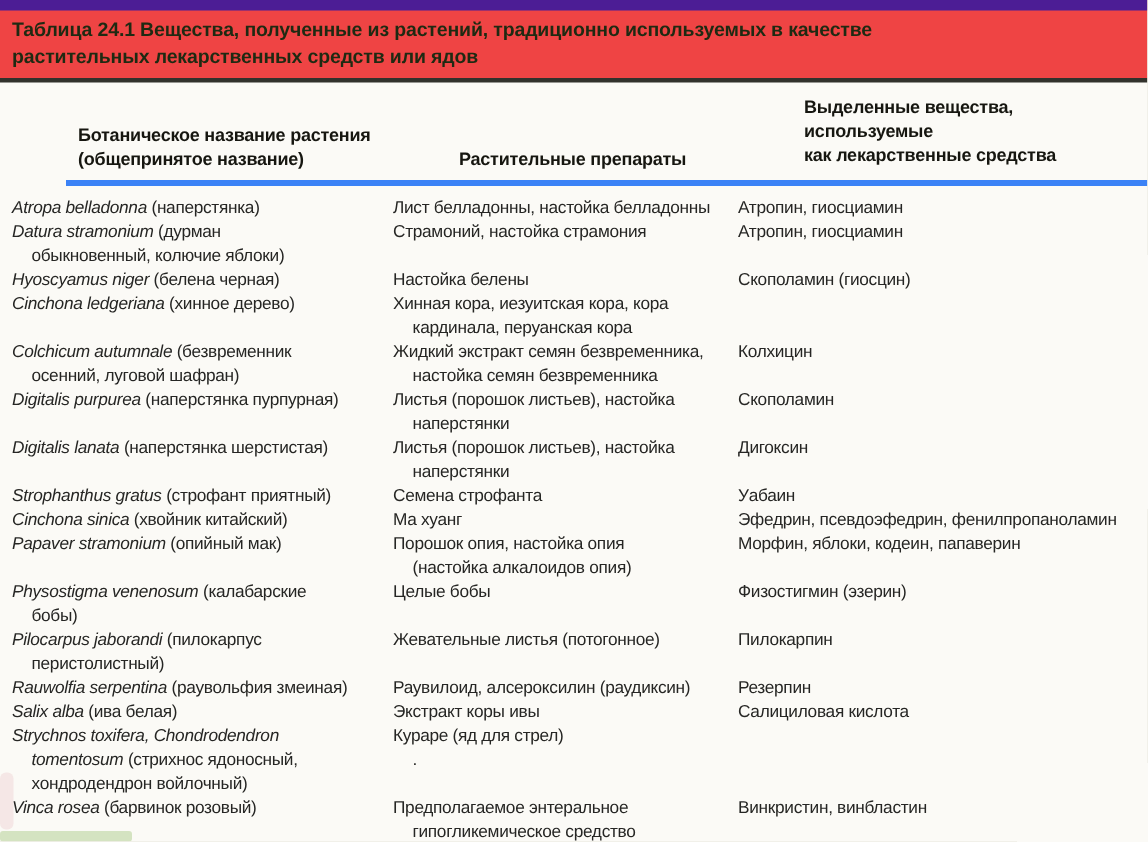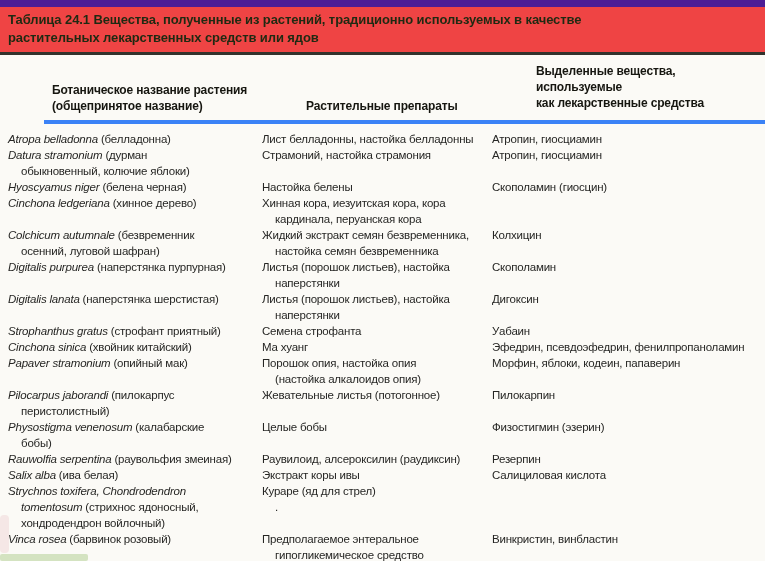--- a/index.html
+++ b/index.html
@@ -90,21 +90,21 @@
   <div class="headrow">
     <div class="h c1">Ботаническое название растения
 (общепринятое название)</div>
     <div class="h c2">Растительные препараты</div>
     <div class="h c3">Выделенные вещества, используемые
 как лекарственные средства</div>
   </div>
 
   <div class="tbody">
   <div class="row">
-    <div class="cell c1"><i class="latin">Atropa belladonna</i><span class="c1-rest"> (белладонна)</span></div>
+    <div class="cell c1"><i class="latin">Atropa belladonna</i><span class="c1-rest"> (наперстянка)</span></div>
     <div class="cell c2">Лист белладонны, настойка белладонны</div>
     <div class="cell c3"><i class="c3i"></i><span class="c3t">Атропин, гиосциамин</span></div>
   </div>
 
   <div class="row">
     <div class="cell c1"><i class="latin">Datura stramonium</i><span class="c1-rest"> (дурман
 обыкновенный, колючие яблоки)</span></div>
     <div class="cell c2">Страмоний, настойка страмония</div>
     <div class="cell c3"><i class="c3i"></i><span class="c3t">Атропин, гиосциамин</span></div>
   </div>
@@ -156,31 +156,31 @@
   </div>
 
   <div class="row">
     <div class="cell c1"><i class="latin">Papaver stramonium</i><span class="c1-rest"> (опийный мак)</span></div>
     <div class="cell c2">Порошок опия, настойка опия
 (настойка алкалоидов опия)</div>
     <div class="cell c3"><i class="c3i"></i><span class="c3t">Морфин, яблоки, кодеин, папаверин</span></div>
   </div>
 
   <div class="row gap">
+    <div class="cell c1"><i class="latin">Physostigma venenosum</i><span class="c1-rest"> (калабарские
+бобы)</span></div>
+    <div class="cell c2">Целые бобы</div>
+    <div class="cell c3"><i class="c3i"></i><span class="c3t">Физостигмин (эзерин)</span></div>
+  </div>
+
+  <div class="row gap">
     <div class="cell c1"><i class="latin">Pilocarpus jaborandi</i><span class="c1-rest"> (пилокарпус
 перистолистный)</span></div>
     <div class="cell c2">Жевательные листья (потогонное)</div>
     <div class="cell c3"><i class="c3i"></i><span class="c3t">Пилокарпин</span></div>
-  </div>
-
-  <div class="row gap">
-    <div class="cell c1"><i class="latin">Physostigma venenosum</i><span class="c1-rest"> (калабарские
-бобы)</span></div>
-    <div class="cell c2">Целые бобы</div>
-    <div class="cell c3"><i class="c3i"></i><span class="c3t">Физостигмин (эзерин)</span></div>
   </div>
 
   <div class="row">
     <div class="cell c1"><i class="latin">Rauwolfia serpentina</i><span class="c1-rest"> (раувольфия змеиная)</span></div>
     <div class="cell c2">Раувилоид, алсероксилин (раудиксин)</div>
     <div class="cell c3"><i class="c3i"></i><span class="c3t">Резерпин</span></div>
   </div>
 
   <div class="row">
     <div class="cell c1"><i class="latin">Salix alba</i><span class="c1-rest"> (ива белая)</span></div>

